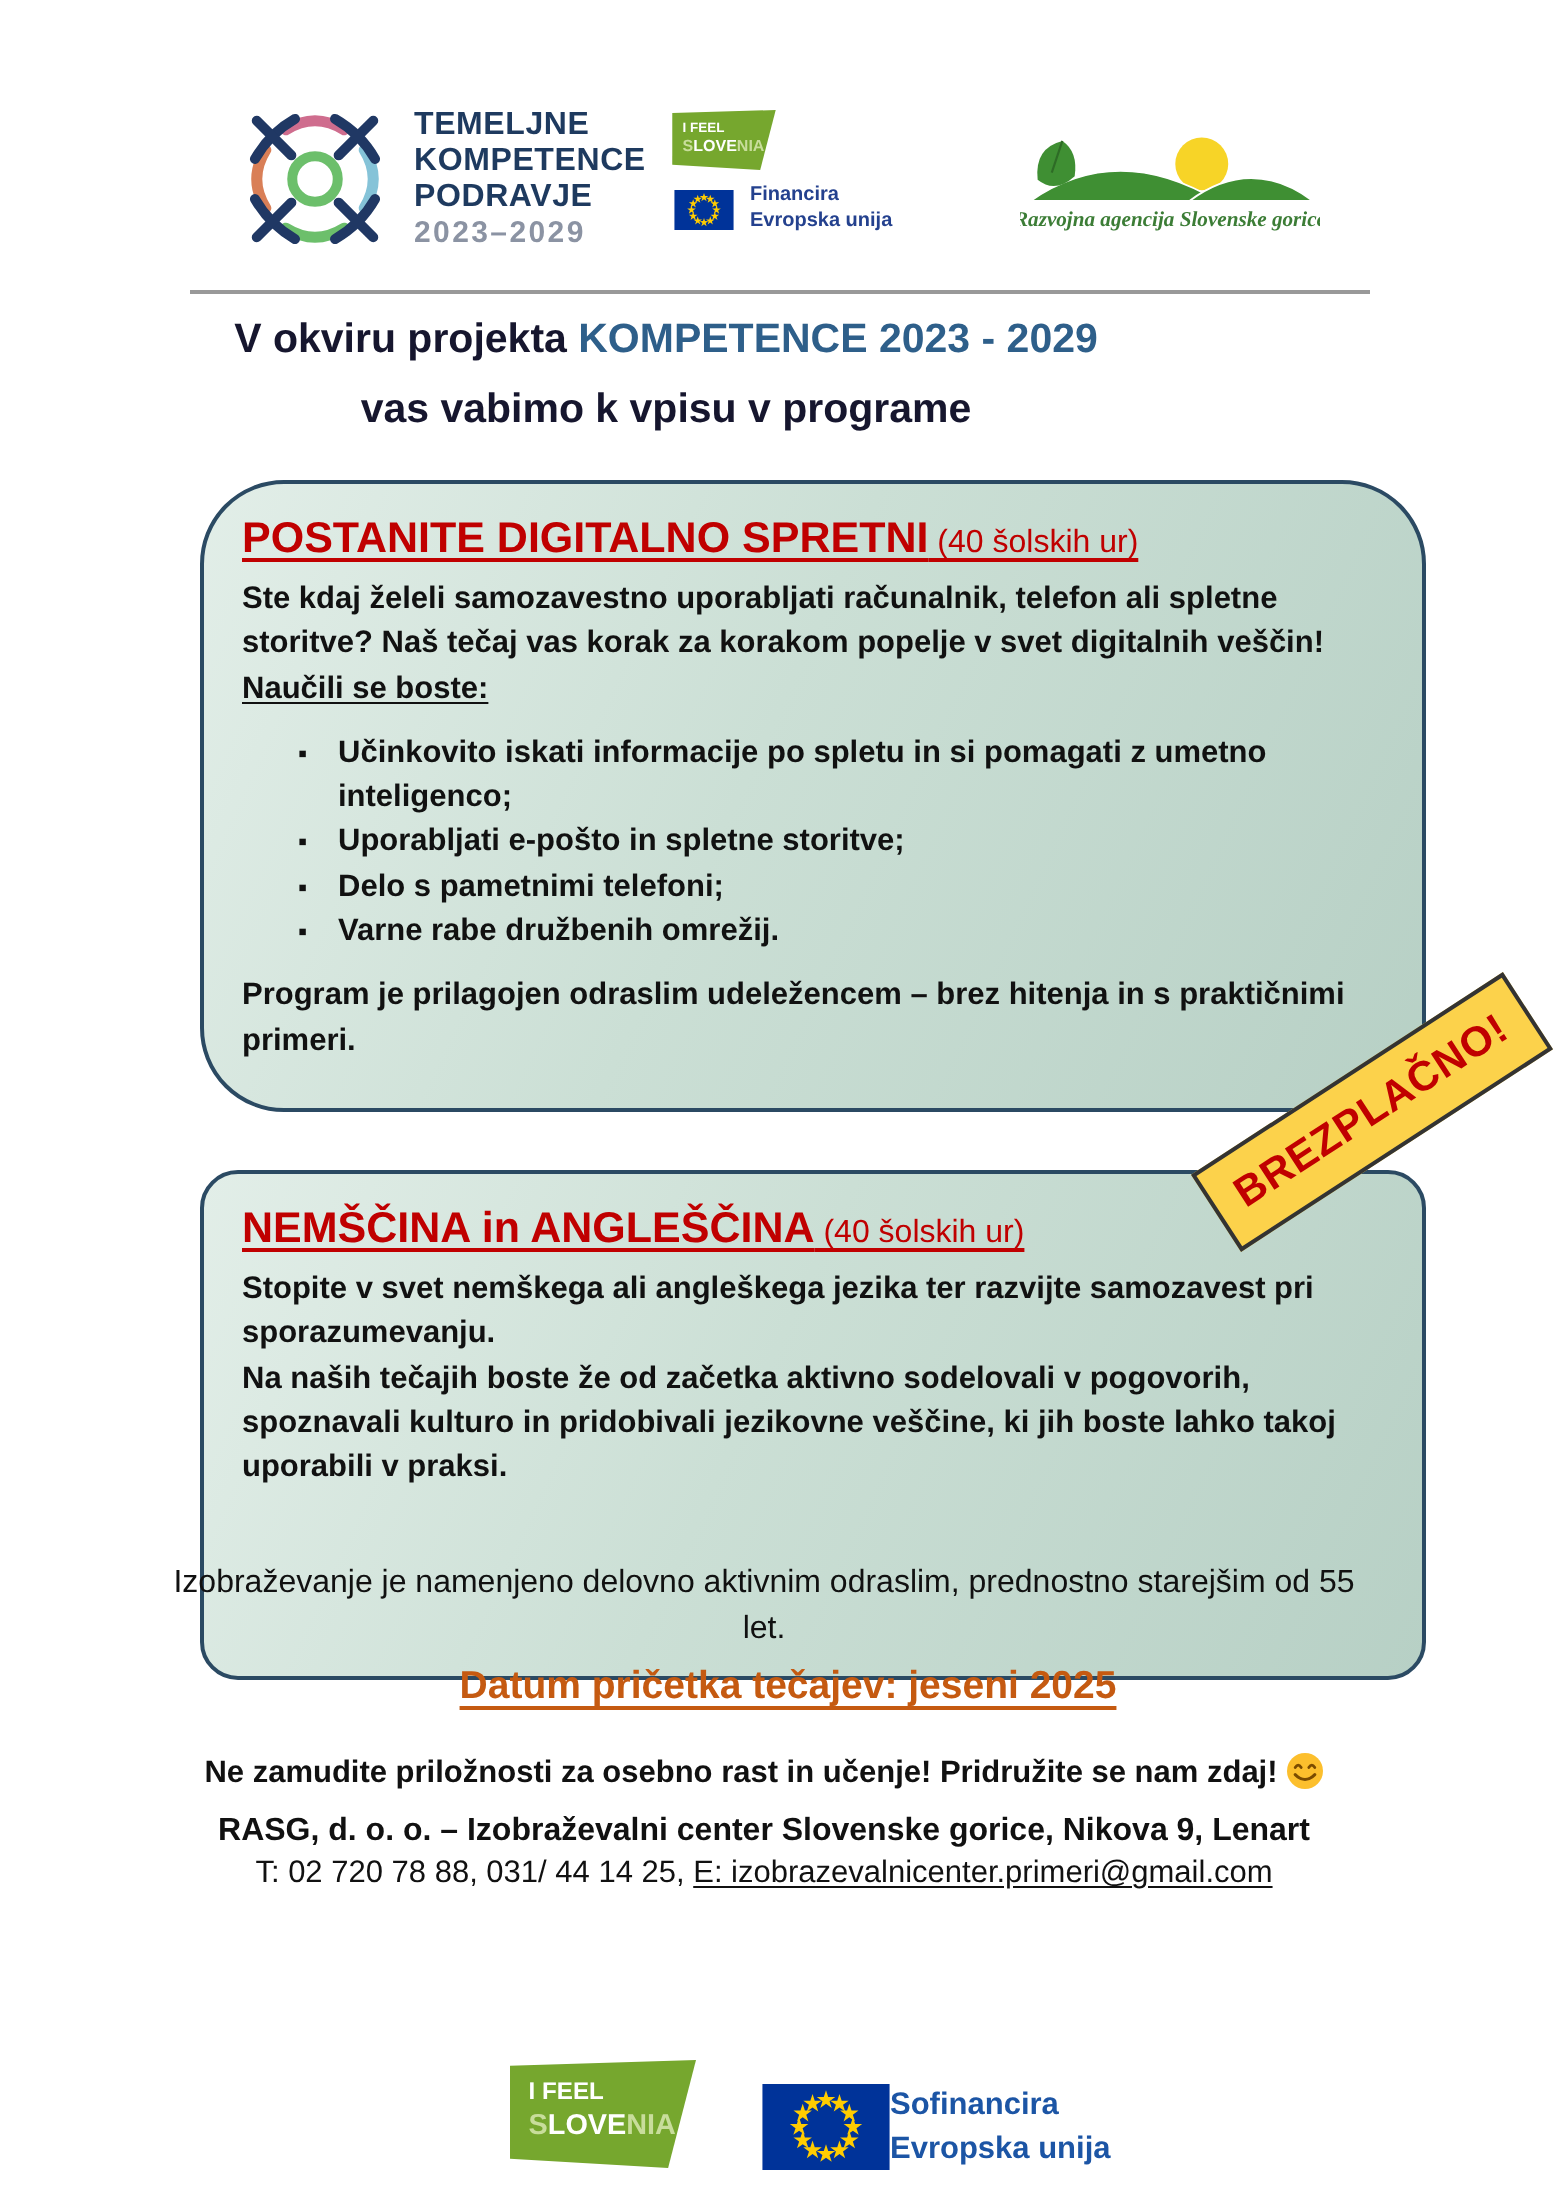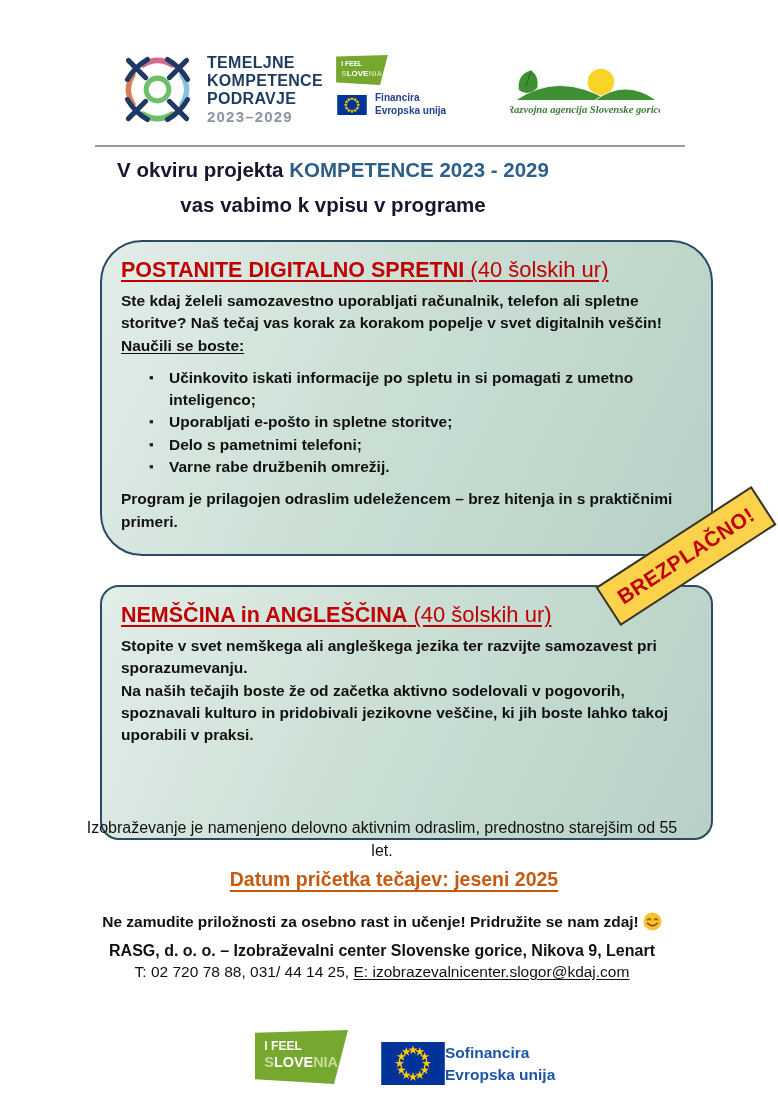--- a/index.html
+++ b/index.html
@@ -27,36 +27,36 @@
   
   .box{position:absolute;left:100px;width:613px;box-sizing:border-box;
        border:2.5px solid #2b4a63;border-radius:42px;
        background:linear-gradient(115deg,#e2eee8 0%,#cbdfd5 45%,#b7d0c5 100%);
        padding:13px 19px;}
   .box1{top:240px;height:316px;}
   .box2{top:585px;height:255px;border-radius:19px;}
   .course-title{font-size:21.5px;font-weight:bold;color:#c00000;
                 text-decoration:underline;text-decoration-thickness:2px;text-underline-offset:3px;
                 margin:2px 0 7px 0;}
-  .course-title .hours{font-weight:normal;font-size:22px;}
+  .course-title .hours{font-weight:normal;font-size:16px;}
   .body-text{font-size:15.5px;font-weight:bold;line-height:22.3px;margin:0;}
   .ul-text{text-decoration:underline;text-underline-offset:2px;}
   ul.bullets{list-style:none;margin:10px 0 0 0;padding:0 0 0 28px;}
   ul.bullets li{position:relative;padding-left:20px;font-size:15.5px;font-weight:bold;line-height:22.3px;}
   ul.bullets li::before{content:"▪";position:absolute;left:0;top:0;font-size:13px;}
   .outro{margin-top:10px;}
 
   
   .badge{position:absolute;left:593px;top:533px;width:186px;height:46px;z-index:6;
          transform:rotate(-33deg);background:#fcd24b;border:2.5px solid #333;
          display:flex;align-items:center;justify-content:center;box-sizing:border-box;
          font-size:21px;font-weight:bold;color:#c00000;letter-spacing:.5px;}
 
   
-  .closing{position:absolute;top:816px;left:0;width:764px;text-align:center;}
+  .closing{position:absolute;top:780px;left:0;width:764px;text-align:center;}
   .audience{font-size:16px;line-height:23px;max-width:600px;margin:0 auto;font-weight:normal;}
   .date{margin-top:6px;font-size:19.5px;font-weight:bold;color:#c55a11;
         text-decoration:underline;text-decoration-thickness:2px;text-underline-offset:4px;margin-left:24px;}
   .cta{margin-top:21px;font-size:15.5px;font-weight:bold;}
   .cta svg{vertical-align:-4px;margin-left:4px;}
   .info-heading{margin-top:17px;font-size:17px;font-weight:bold;color:#2e74b5;
         text-decoration:underline;text-underline-offset:3px;}
   .address{margin-top:11px;font-size:16px;font-weight:bold;}
   .phone{margin-top:3px;font-size:15.5px;}
   .email{color:inherit;text-decoration:underline;text-underline-offset:2px;}
@@ -176,21 +176,21 @@
 
   <div class="closing">
     <div class="audience">Izobraževanje je namenjeno delovno aktivnim odraslim, prednostno starejšim od 55 let.</div>
     <div class="date">Datum pričetka tečajev:  jeseni 2025</div>
     <div class="cta"><span>Ne zamudite priložnosti za osebno rast in učenje! Pridružite se nam zdaj!</span><svg width="19" height="19" viewBox="0 0 19 19">
           <circle cx="9.5" cy="9.5" r="9" fill="#fcbf2d"></circle>
           <path d="M 4.6 7.8 Q 6.1 5.4 7.6 7.8 M 11.4 7.8 Q 12.9 5.4 14.4 7.8" stroke="#7a4b00" stroke-width="1.4" fill="none" stroke-linecap="round"></path>
           <path d="M 4.6 11.3 Q 9.5 16.3 14.4 11.3" stroke="#7a4b00" stroke-width="1.5" fill="none" stroke-linecap="round"></path>
         </svg></div>
     <div class="address">RASG, d. o. o. – Izobraževalni center Slovenske gorice, Nikova 9, Lenart</div>
-    <div class="phone"><span>T: 02 720 78 88, 031/ 44 14 25, </span><a class="email" href="#">E: izobrazevalnicenter.slogor@kdaj.com</a></div>
+    <div class="phone"><span>T: 02 720 78 88, 031/ 44 14 25, </span><a class="email" href="#">E: izobrazevalnicenter.primeri@gmail.com</a></div>
   </div>
 
   <svg class="ifs-bottom" viewBox="0 0 100 58">
       <use href="#ifs-g"></use>
     </svg>
 
   <div class="eu-bottom">
     <svg viewBox="0 0 34 23">
         <use href="#euflag-g"></use>
       </svg>

